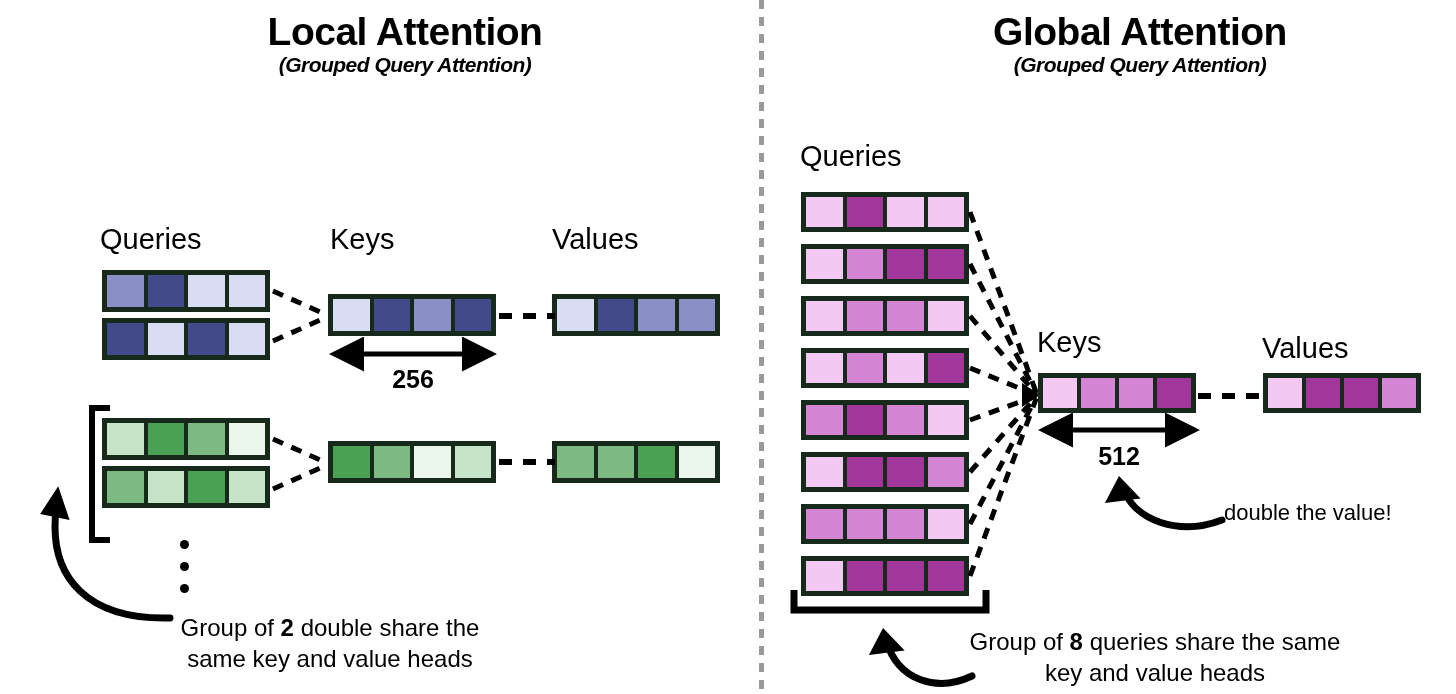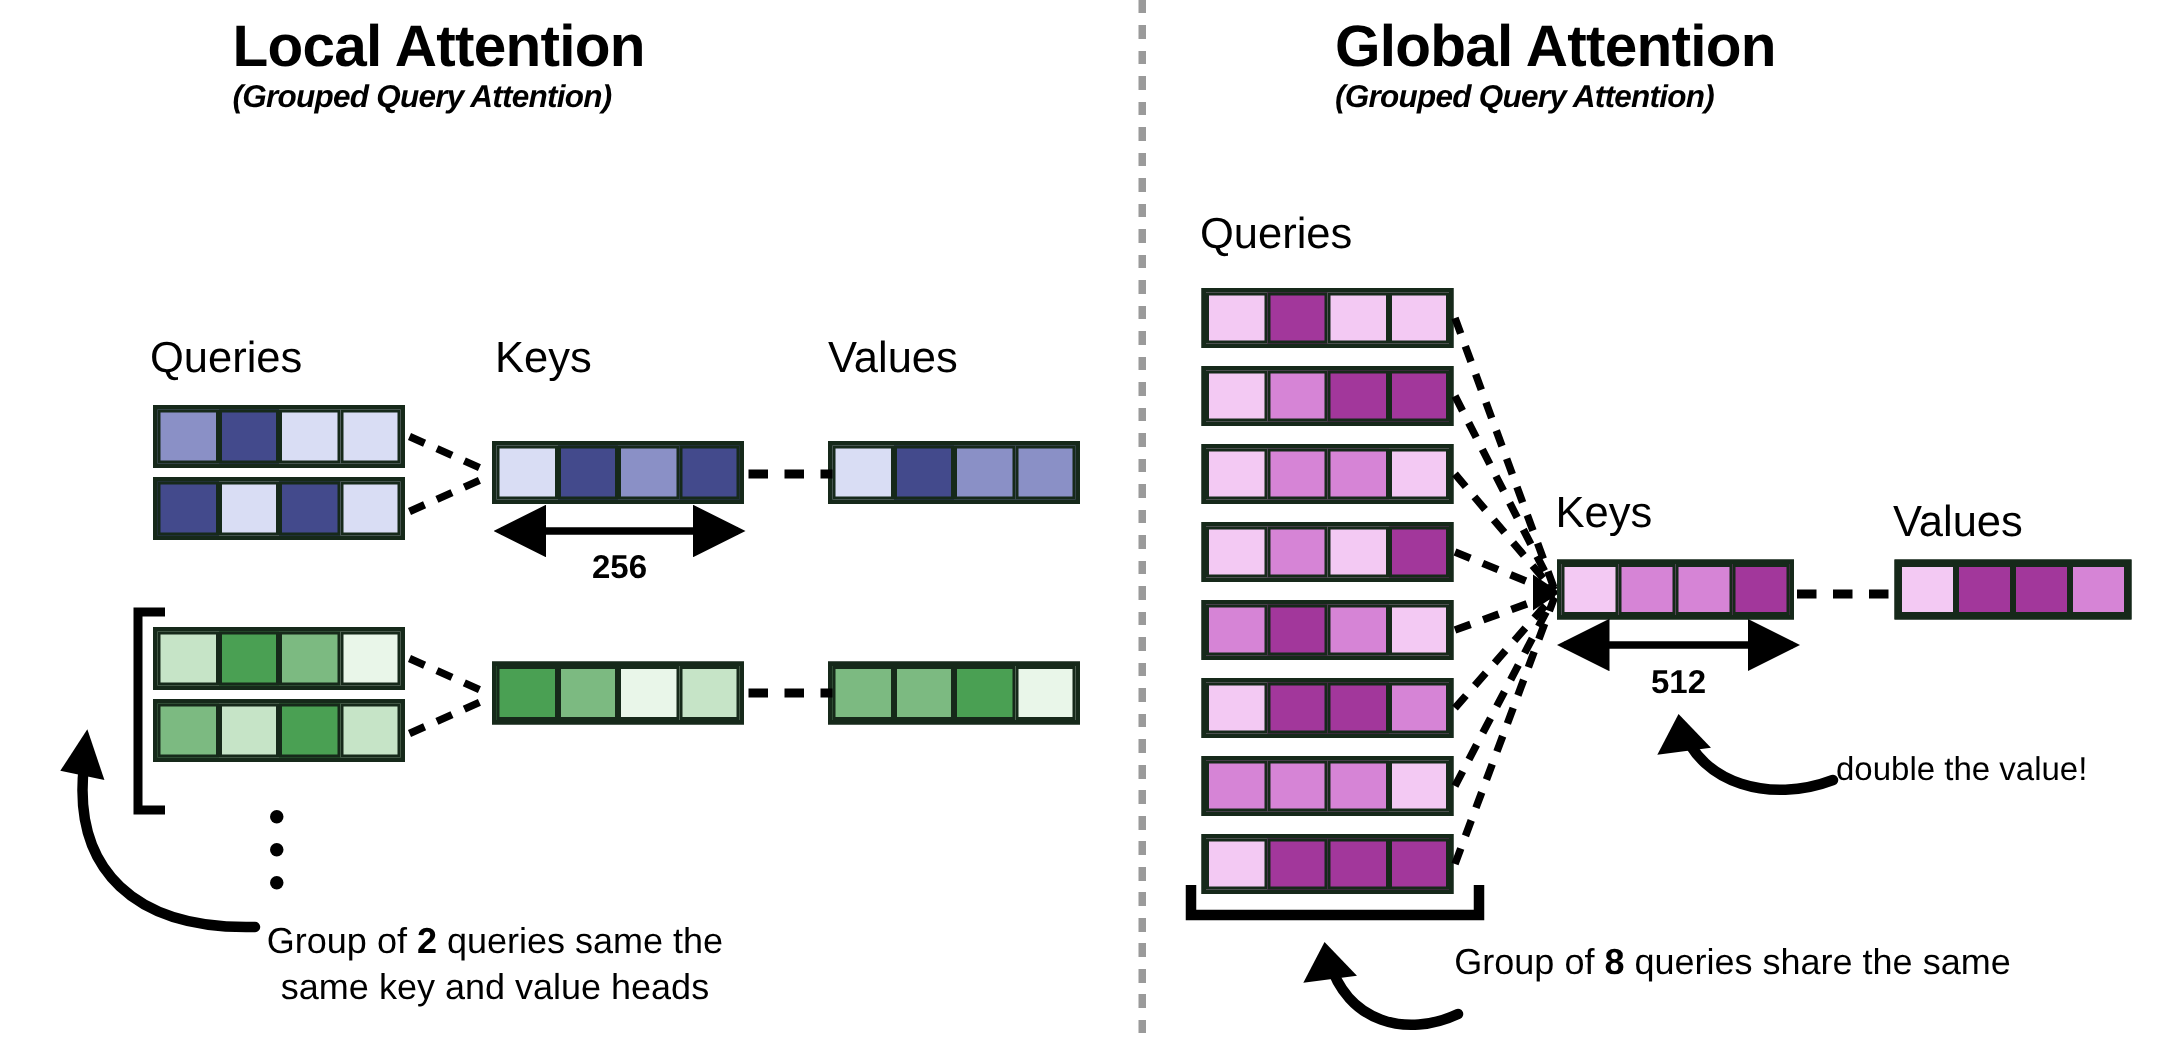--- a/index.html
+++ b/index.html
@@ -6,21 +6,21 @@
   body{
     font-family:"Liberation Sans", sans-serif;
     width:1456px;height:694px;position:relative;overflow:hidden;
     color:#000;
   }
   #stage{position:absolute;left:0;top:0;width:1456px;height:694px;}
   .abs{position:absolute;}
 
   
   .panel-title{
-    font-weight:bold;white-space:nowrap;
+    font-weight:bold;text-align:center;white-space:nowrap;
     letter-spacing:-0.5px;
   }
   .panel-title .main{font-size:39px;line-height:44px;display:block;}
   .panel-title .sub{font-size:21px;line-height:22px;display:block;font-weight:bold;font-style:italic;}
 
   
   .grp-label{font-size:29px;line-height:32px;white-space:nowrap;text-align:left;}
 
   
   .row{
@@ -44,21 +44,21 @@
   .g-dark{background:#4aa053;}
   .g-mid{background:#7cba81;}
   .g-light{background:#c6e4c7;}
   .g-xlight{background:#e9f6e9;}
   
   .p-dark{background:#a2379b;}
   .p-mid{background:#d684d6;}
   .p-light{background:#f3c9f3;}
 
   
-  .dim-num{font-size:22px;font-weight:bold;text-align:center;white-space:nowrap;}
+  .dim-num{font-size:25px;font-weight:bold;text-align:center;white-space:nowrap;}
 
   
   .caption{
     font-size:24px;line-height:31px;text-align:center;white-space:nowrap;
   }
   .caption b{font-weight:bold;}
   .annot{font-size:22px;line-height:26px;white-space:nowrap;}
 
   
   .divider{
@@ -178,21 +178,21 @@
     <span></span>
   </div>
 
   <svg class="abs" style="left:40px;top:470px;width:140px;height:160px;" width="140" height="160">
     <path d="M130 148 C 50 150, 8 110, 16 40" fill="none" stroke="#000" stroke-width="7" stroke-linecap="round"></path>
     <polygon points="16,16 32,48 2,46" fill="#000" transform="rotate(8 16 32)"></polygon>
   </svg>
 
   <div class="abs caption" style="left:70px;top:612px;width:520px;">
     <div>
-      <span>Group of </span><b>2</b><span> queries same the</span>
+      <span>Group of </span><b>2</b><span> double share the</span>
     </div>
     <div>same key and value heads</div>
   </div>
 
   <div class="divider"></div>
 
   <div class="abs panel-title" style="left:890px;top:10px;width:500px;">
     <span class="main">Global Attention</span>
     <span class="sub">(Grouped Query Attention)</span>
   </div>
@@ -307,15 +307,16 @@
 
   <svg class="abs" style="left:860px;top:626px;width:120px;height:62px;" width="120" height="62">
     <path d="M112 50 C 78 66, 38 56, 26 14" fill="none" stroke="#000" stroke-width="7" stroke-linecap="round"></path>
     <polygon points="24,2 44,26 8,28" fill="#000" transform="rotate(-4 24 16)"></polygon>
   </svg>
 
   <div class="abs caption" style="left:930px;top:626px;width:450px;">
     <div>
       <span>Group of </span><b>8</b><span> queries share the same</span>
     </div>
+    <div>key and value heads</div>
   </div>
 
 </div>
 
 </body></html>

